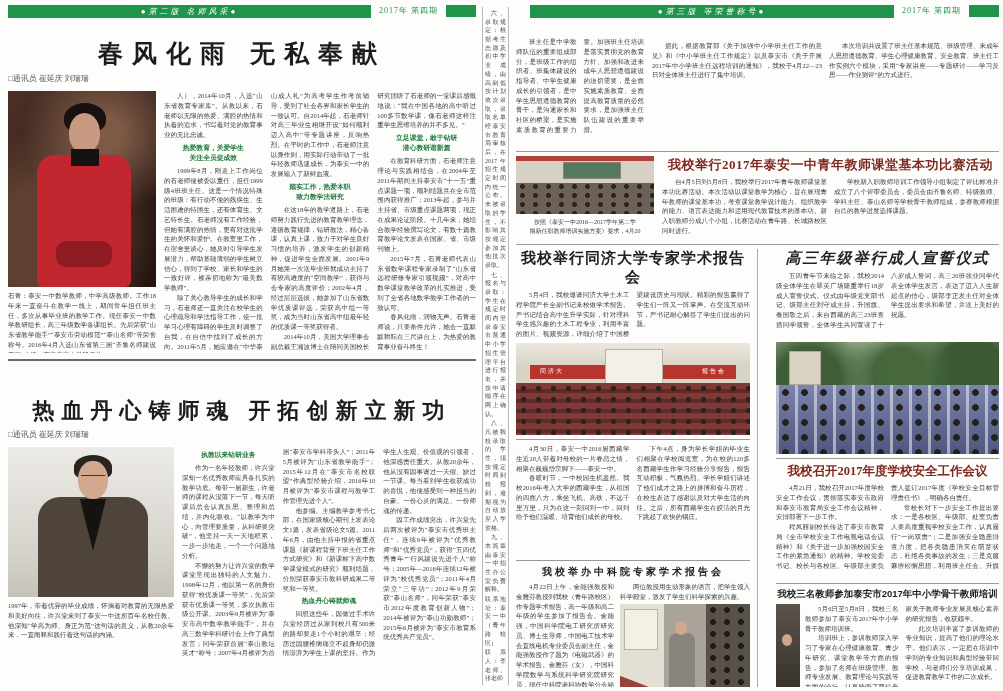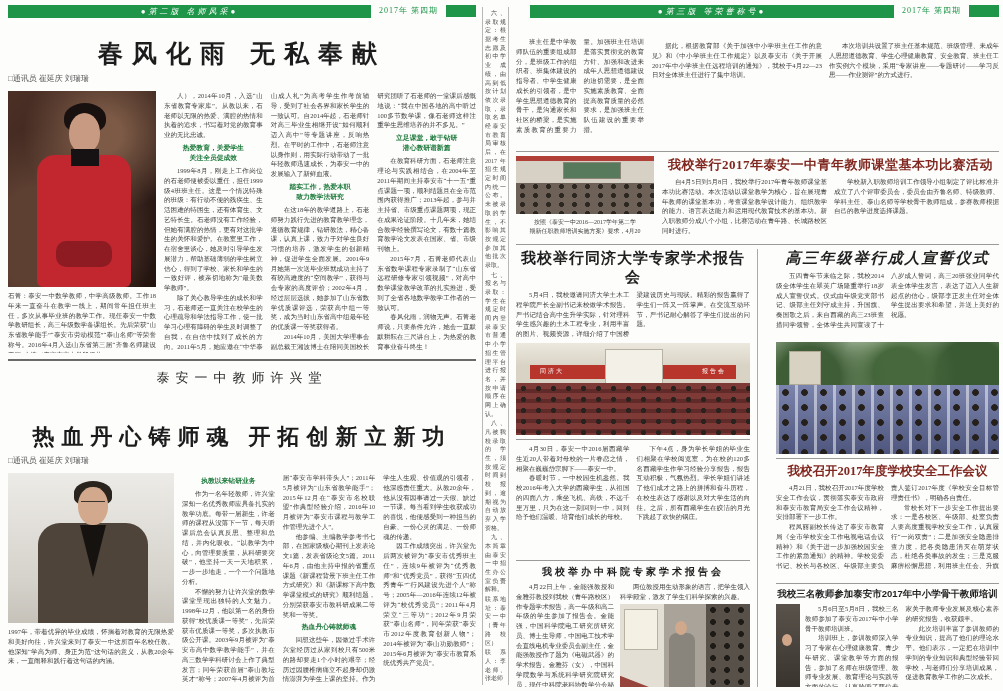--- a/index.html
+++ b/index.html
@@ -164,21 +164,20 @@
           <p>2015年7月，石菁老师代表山东省数学课程专家录制了“山东省远程研修专家引领视频”，对高中数学课堂教学改革的扎实推进，受到了全省各地数学教学工作者的一致认可。</p>
           <p>春风化雨，润物无声。石菁老师说，只要条件允许，她会一直默默耕耘在三尺讲台上，为热爱的教育事业奋斗终生！</p>
 
         </div>
       </div>
     </article>
 
     <div class="rule-heavy"></div>
 
     <article>
-      <div class="kicker">泰安一中教师许兴堂</div>
       <div class="headline h2">热血丹心铸师魂  开拓创新立新功</div>
       <div class="byline">□通讯员 崔延庆 刘瑞瑞</div>
       <div class="flexrow" style="height:212px;">
         <div class="figcol" style="width:166px;">
           <div class="photo ph-xu">
             <div class="body"></div>
               <div class="shirt"></div>
               <div class="hair"></div>
               <div class="head"></div>
               <div class="glasses"></div>

